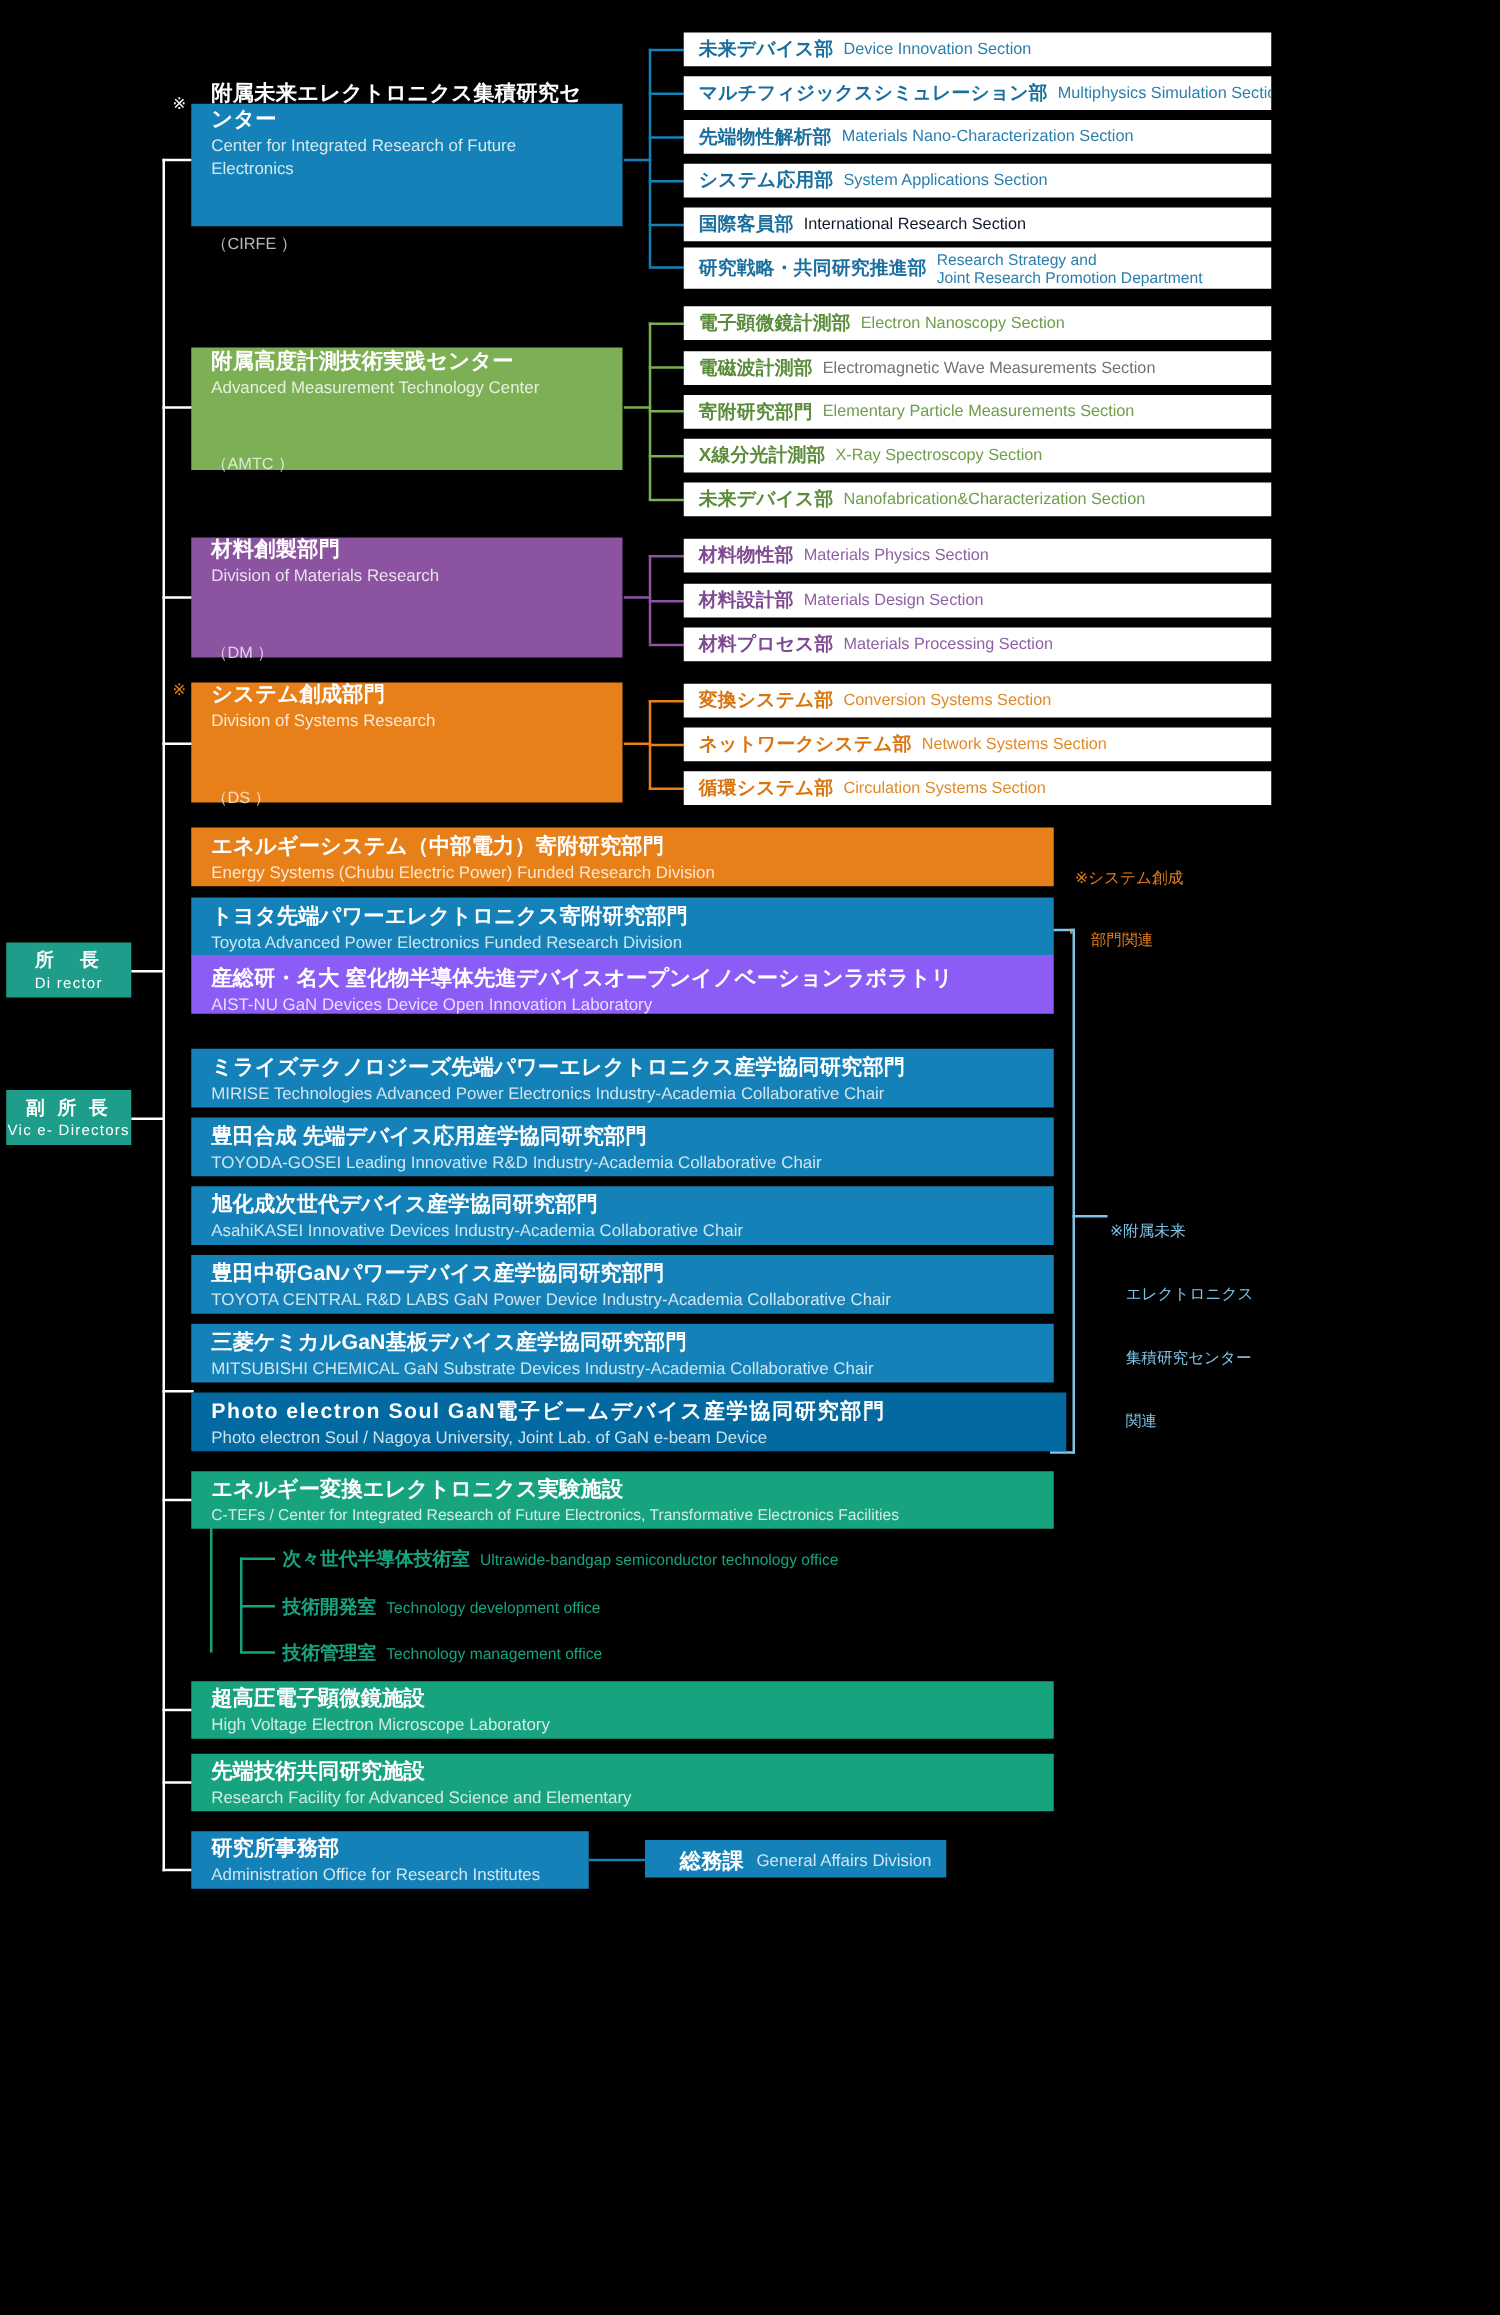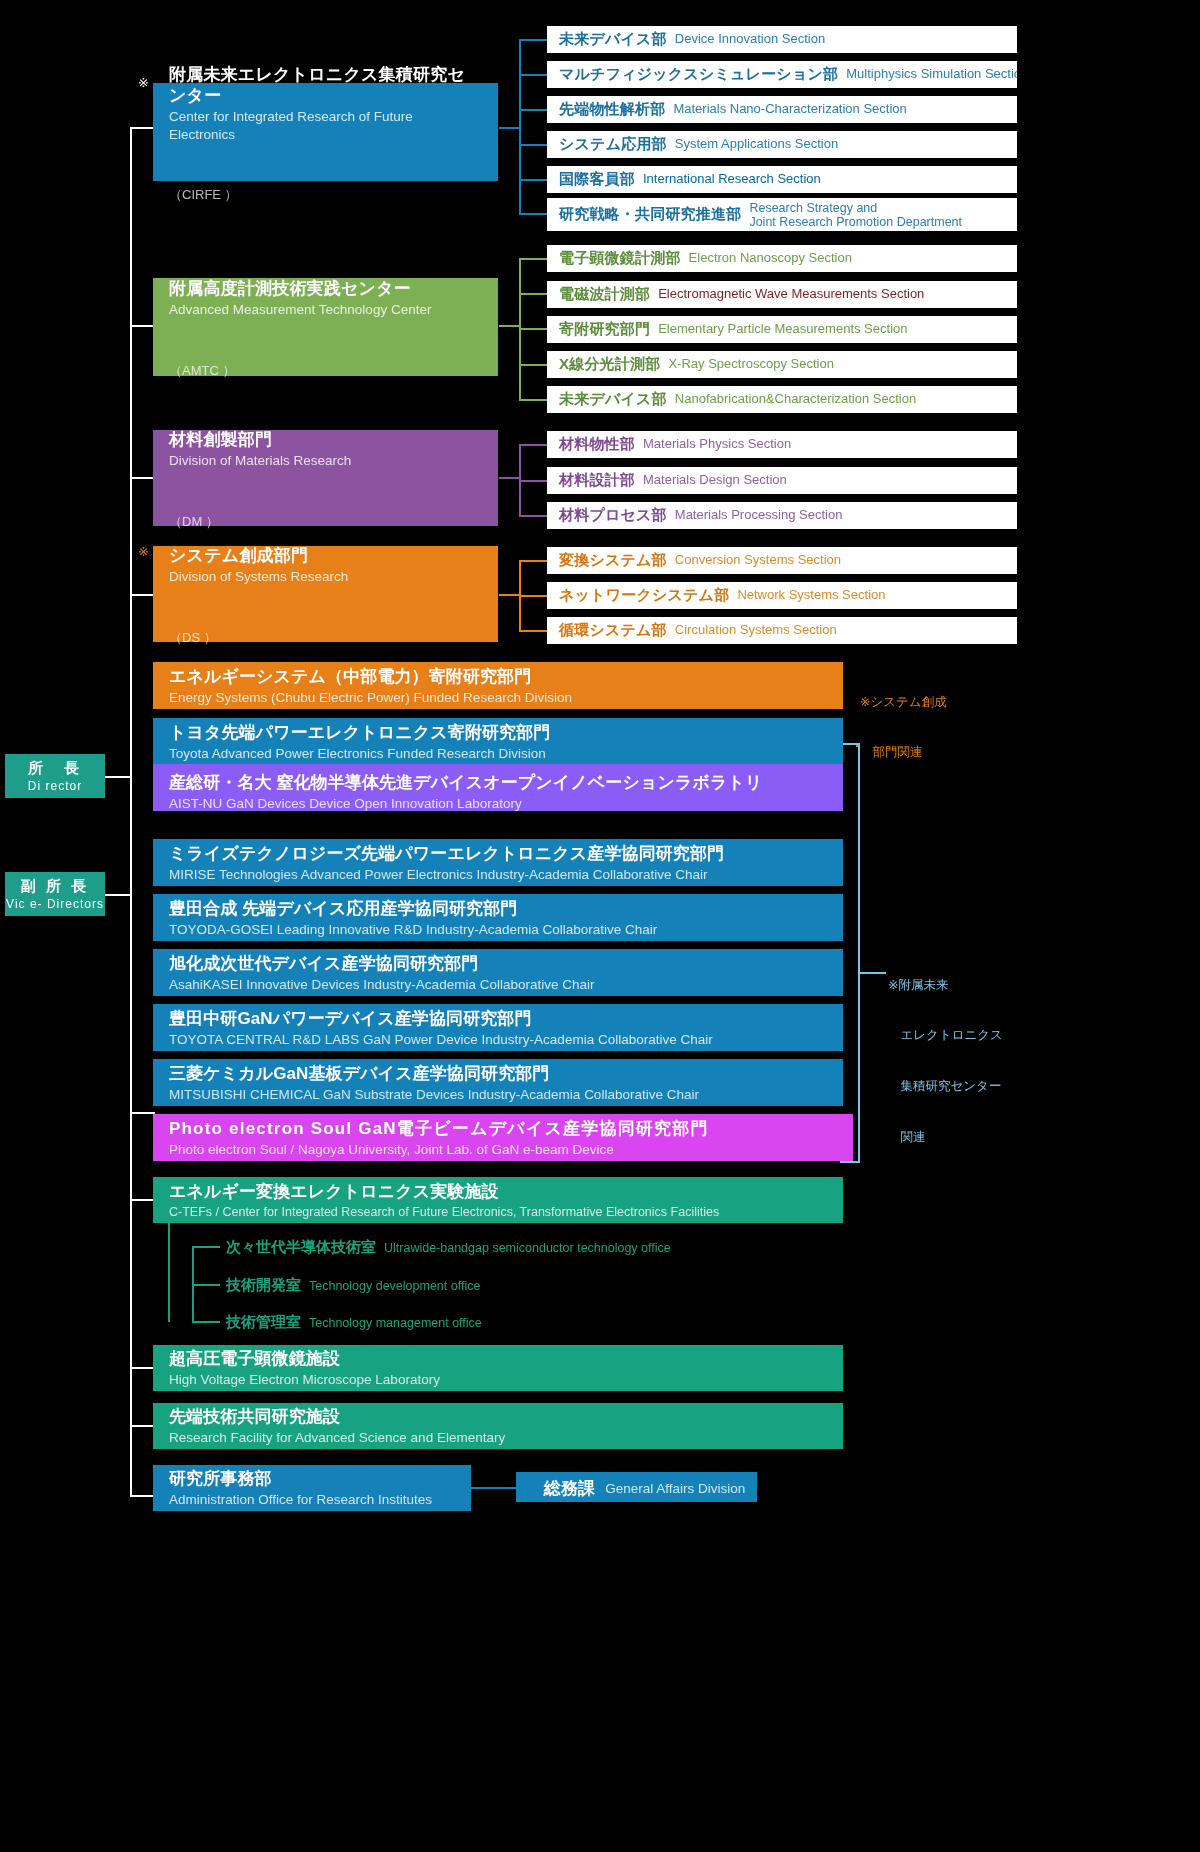--- a/index.html
+++ b/index.html
@@ -244,37 +244,37 @@
   <div class="secbar" style="left:547px; top:96px; width:470px; height:27px;">
     <span class="jp" style="color:#1a6f9e;">先端物性解析部</span>
     <span class="en" style="color:#2a7fae;">Materials Nano-Characterization Section</span>
   </div>
   <div class="secbar" style="left:547px; top:131px; width:470px; height:27px;">
     <span class="jp" style="color:#1a6f9e;">システム応用部</span>
     <span class="en" style="color:#2a7fae;">System Applications Section</span>
   </div>
   <div class="secbar" style="left:547px; top:166px; width:470px; height:27px;">
     <span class="jp" style="color:#1a6f9e;">国際客員部</span>
-    <span class="en" style="color:#0369a1;">International Research Section</span>
+    <span class="en" style="color:#0f172a;">International Research Section</span>
   </div>
   <div class="secbar" style="left:547px; top:198px; width:470px; height:33px;">
     <span class="jp" style="color:#1a6f9e;">研究戦略・共同研究推進部</span>
     <span style="margin-left:8px; display:inline-block;">
       <span class="en two" style="color:#2a7fae; display:block; margin-left:0;">Research Strategy and</span>
       <span class="en two" style="color:#2a7fae; display:block; margin-left:0;">Joint Research Promotion Department</span>
     </span>
   </div>
 
   <div class="secbar" style="left:547px; top:245px; width:470px; height:27px;">
     <span class="jp" style="color:#5a8c3a;">電子顕微鏡計測部</span>
     <span class="en" style="color:#6e9e4a;">Electron Nanoscopy Section</span>
   </div>
   <div class="secbar" style="left:547px; top:281px; width:470px; height:27px;">
     <span class="jp" style="color:#5a8c3a;">電磁波計測部</span>
-    <span class="en" style="color:#7f1d1d;">Electromagnetic Wave Measurements Section</span>
+    <span class="en" style="color:#737373;">Electromagnetic Wave Measurements Section</span>
   </div>
   <div class="secbar" style="left:547px; top:316px; width:470px; height:27px;">
     <span class="jp" style="color:#5a8c3a;">寄附研究部門</span>
     <span class="en" style="color:#6e9e4a;">Elementary Particle Measurements Section</span>
   </div>
   <div class="secbar" style="left:547px; top:351px; width:470px; height:27px;">
     <span class="jp" style="color:#5a8c3a;">X線分光計測部</span>
     <span class="en" style="color:#6e9e4a;">X-Ray Spectroscopy Section</span>
   </div>
   <div class="secbar" style="left:547px; top:386px; width:470px; height:27px;">
@@ -333,21 +333,21 @@
     <span class="en">AsahiKASEI Innovative Devices Industry-Academia Collaborative Chair</span>
   </div>
   <div class="chairbar" style="left:153px; top:1004px; width:690px; height:47px; background:#1482b8;">
     <span class="jp">豊田中研GaNパワーデバイス産学協同研究部門</span>
     <span class="en">TOYOTA CENTRAL R&amp;D LABS GaN Power Device Industry-Academia Collaborative Chair</span>
   </div>
   <div class="chairbar" style="left:153px; top:1059px; width:690px; height:47px; background:#1482b8;">
     <span class="jp">三菱ケミカルGaN基板デバイス産学協同研究部門</span>
     <span class="en">MITSUBISHI CHEMICAL GaN Substrate Devices Industry-Academia Collaborative Chair</span>
   </div>
-  <div class="chairbar" style="left:153px; top:1114px; width:700px; height:47px; background:#d946ef;">
+  <div class="chairbar" style="left:153px; top:1114px; width:700px; height:47px; background:#0369a1;">
     <span class="jp spaced">Photo electron Soul GaN電子ビームデバイス産学協同研究部門</span>
     <span class="en">Photo electron Soul / Nagoya University, Joint Lab. of GaN e-beam Device</span>
   </div>
 
   <div class="chairbar" style="left:153px; top:1177px; width:690px; height:46px; background:#17a37f;">
     <span class="jp">エネルギー変換エレクトロニクス実験施設</span>
     <span class="en" style="font-size:12.5px;">C-TEFs /    Center for Integrated Research of Future Electronics, Transformative Electronics Facilities</span>
   </div>
 
   <div class="subrow" style="left:226px; top:1238px;">

